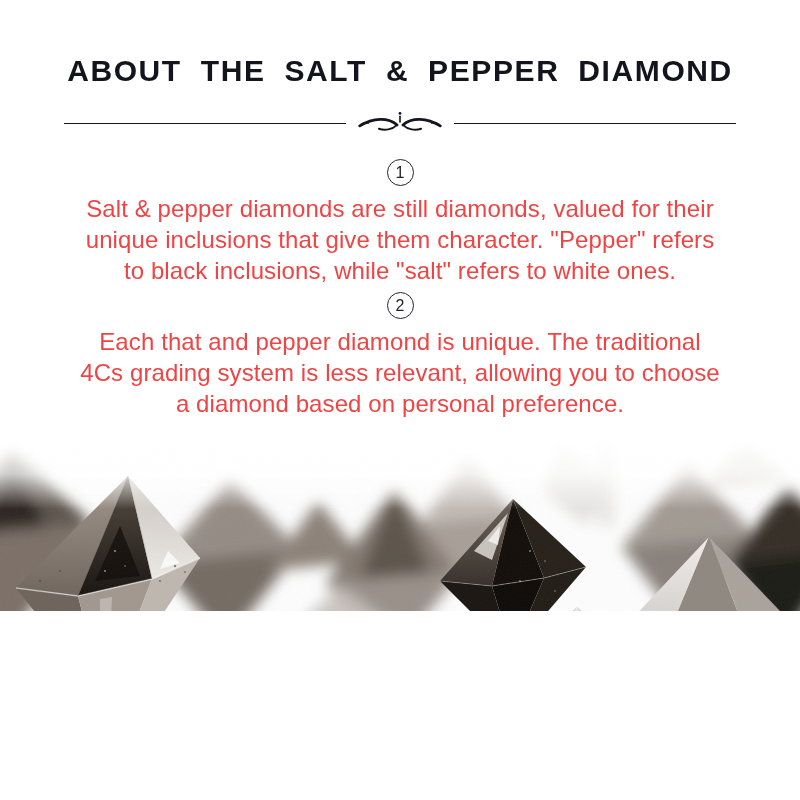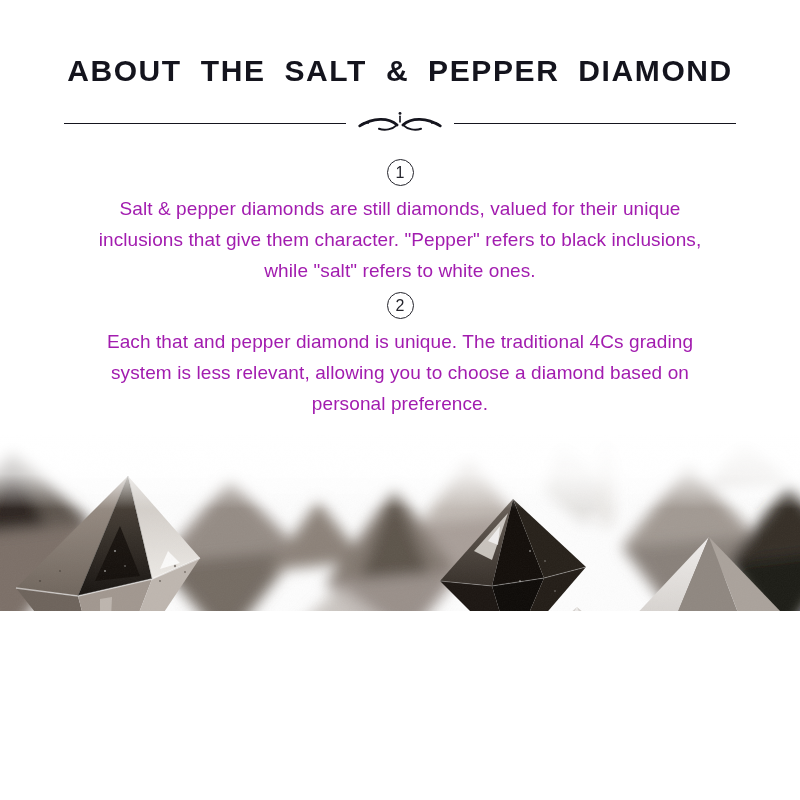--- a/index.html
+++ b/index.html
@@ -38,22 +38,22 @@
     display: inline-flex; align-items: center; justify-content: center;
     width: 27px; height: 27px;
     border: 1.6px solid #24242c; border-radius: 50%;
     font-size: 16px; color: #24242c;
     margin-top: 6px; margin-bottom: 7px;
     line-height: 1;
   }
   .section.first .num-circle { margin-top: 7px; }
   .section p {
     width: 648px; margin: 0 auto;
-    font-size: 19px; line-height: 31px;
-    color: #a21caf;
+    font-size: 24px; line-height: 31px;
+    color: #ef4444;
     letter-spacing: 0.1px;
   }
 
   
   .photo { width: 800px; height: 366px; margin-top: 12px; position: relative; }
   .photo svg { display: block; }
 </style>
 </head>
 <body>
 

